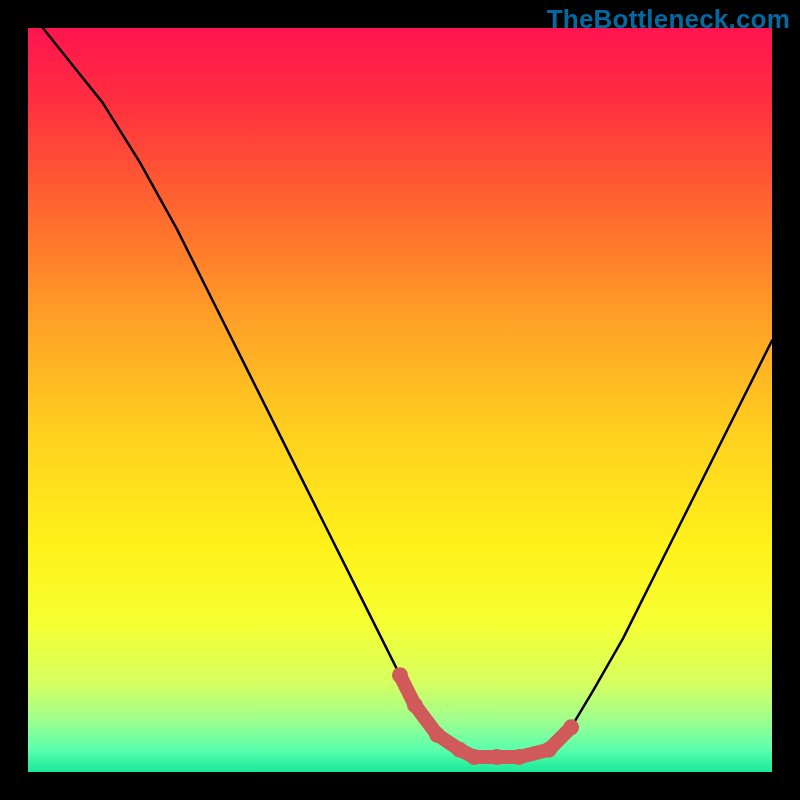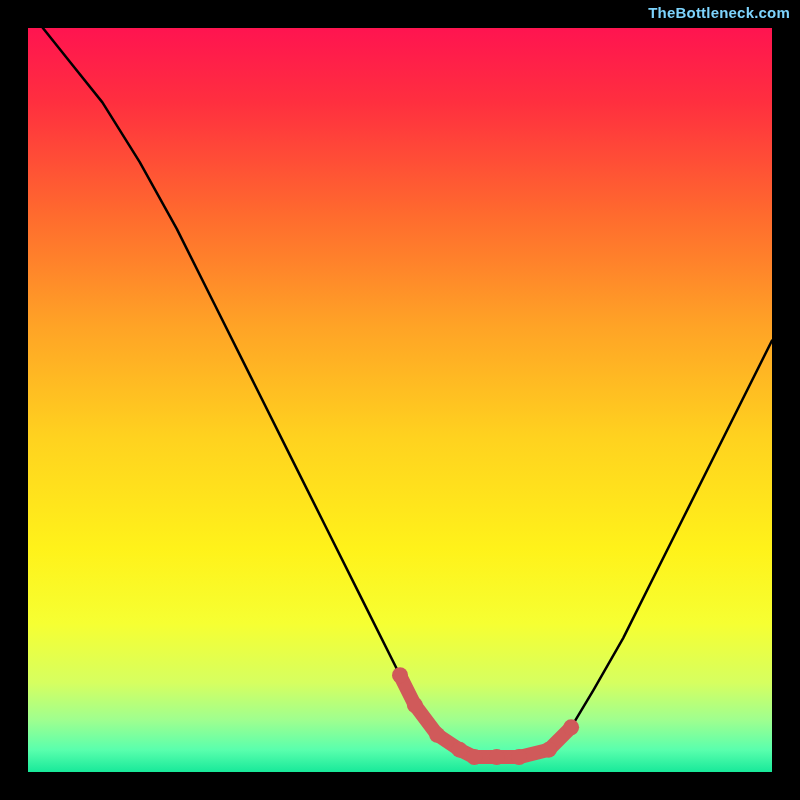--- a/index.html
+++ b/index.html
@@ -14,22 +14,22 @@
   .frame {
     position: relative;
     width: 800px;
     height: 800px;
     background: #000;
   }
   .watermark {
     position: absolute;
     top: 4px;
     right: 10px;
-    color: #7dd3fc;
-    font-size: 15px;
+    color: #0369a1;
+    font-size: 26px;
     font-weight: 600;
     letter-spacing: 0.2px;
     z-index: 10;
   }
   .plot {
     position: absolute;
     left: 28px;
     top: 28px;
     width: 744px;
     height: 744px;

